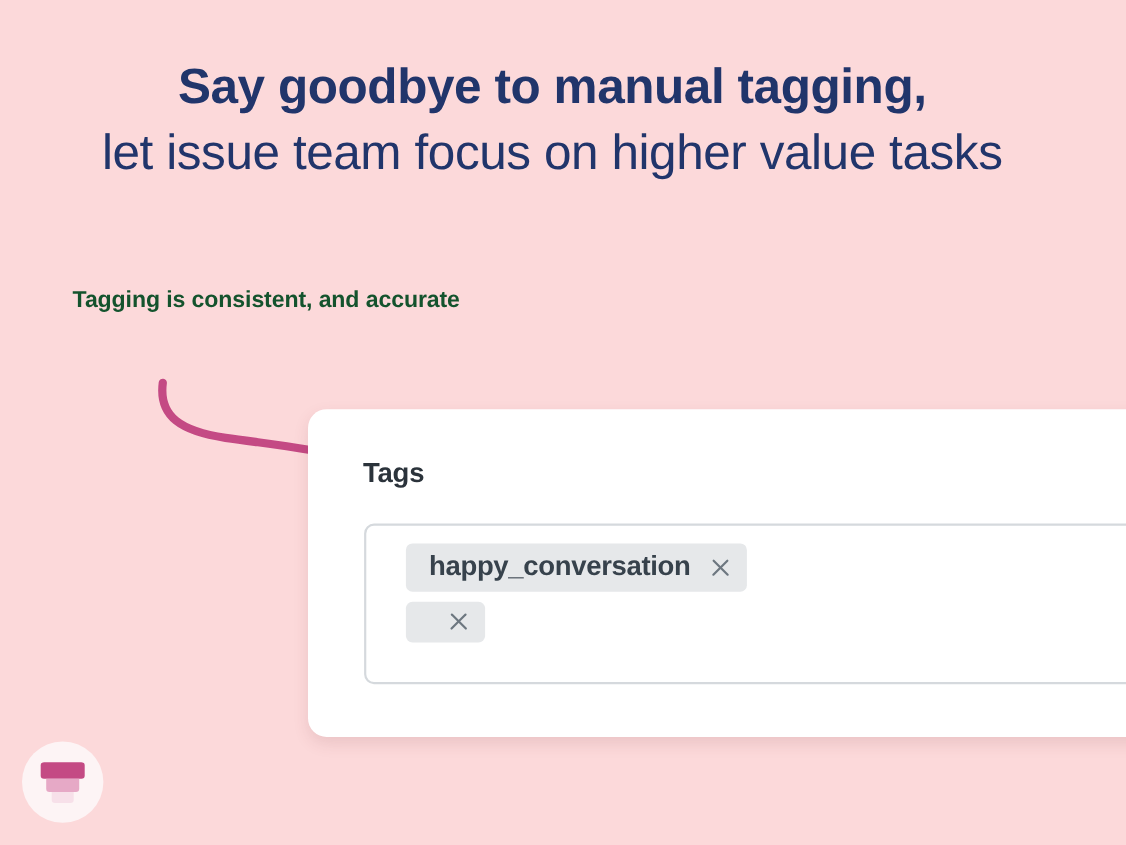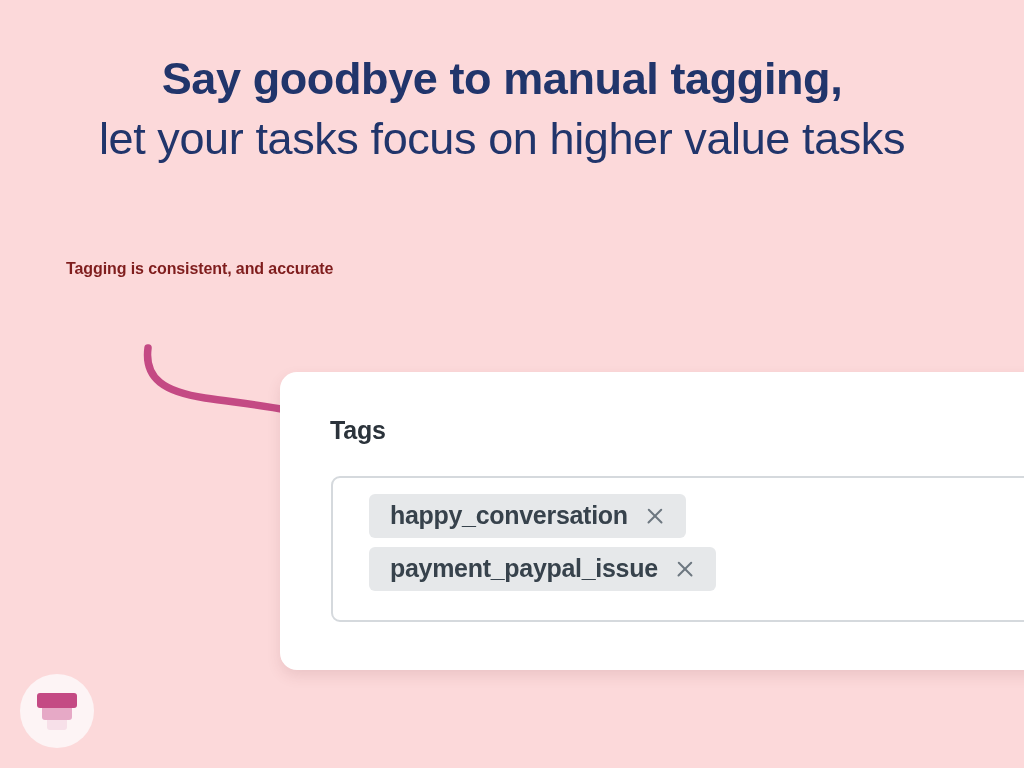--- a/index.html
+++ b/index.html
@@ -38,22 +38,22 @@
     font-weight: 400;
     margin-top: 7px;
   }
 
   
   #annotation {
     position: absolute;
     top: 258px;
     left: 66px;
     width: 470px;
-    color: #7f1d1d;
-    font-size: 16px;
+    color: #14532d;
+    font-size: 21px;
     font-weight: 700;
     line-height: 1.42;
     letter-spacing: -0.1px;
   }
   #annotation .ann-line2 {
     display: block;
     padding-left: 6px;
   }
 
   
@@ -96,21 +96,21 @@
     border: 2px solid #d5d9dd;
     border-radius: 9px;
     background: #ffffff;
     padding: 16px 0 0 36px;
   }
   .tag-chip {
     display: inline-flex;
     align-items: center;
     background: #e6e8ea;
     border-radius: 6px;
-    padding: 7px 20px 8px 21px;
+    padding: 7px 13px 8px 21px;
     margin-bottom: 9px;
     font-size: 25px;
     font-weight: 700;
     color: #37424c;
     letter-spacing: -0.3px;
     white-space: nowrap;
   }
   .tag-chip .chip-label { display: inline-block; }
   .tag-chip .chip-remove {
     display: inline-block;
@@ -154,21 +154,21 @@
   }
   #logo .bar1 { width: 40px; height: 15px; background: #c44a84; }
   #logo .bar2 { width: 30px; height: 12px; background: #e6a9c6; border-radius: 0 0 3px 3px; }
   #logo .bar3 { width: 20px; height: 10px; background: #f7e0e9; border-radius: 0 0 3px 3px; }
 </style>
 </head>
 <body>
 
 <div id="headline">
   <span class="line1">Say goodbye to manual tagging,</span>
-  <span class="line2">let your tasks focus on higher value tasks</span>
+  <span class="line2">let issue team focus on higher value tasks</span>
 </div>
 
 <div id="annotation">
   <span class="ann-line1">Tagging is consistent, and accurate</span>
 </div>
 
 <svg id="arrow-svg" viewBox="0 0 205 100">
   <path d="M13,13 C9,44 30,57 70,63 C112,69 150,73 176,80" fill="none" stroke="#c44a84" stroke-width="7.5" stroke-linecap="round" stroke-linejoin="round"></path>
   <path d="M176,58 L179,82 L155,85" fill="none" stroke="#c44a84" stroke-width="7.5" stroke-linecap="round" stroke-linejoin="round"></path>
 </svg>
@@ -181,21 +181,20 @@
 
     <div class="chip-row">
       <span class="tag-chip">
         <span class="chip-label">happy_conversation</span>
         <span class="chip-remove"></span>
       </span>
     </div>
 
     <div class="chip-row">
       <span class="tag-chip">
-        <span class="chip-label">payment_paypal_issue</span>
         <span class="chip-remove"></span>
       </span>
     </div>
 
   </div>
 </div>
 
 <div id="logo">
   <span class="bar bar1"></span>
   <span class="bar bar2"></span>

